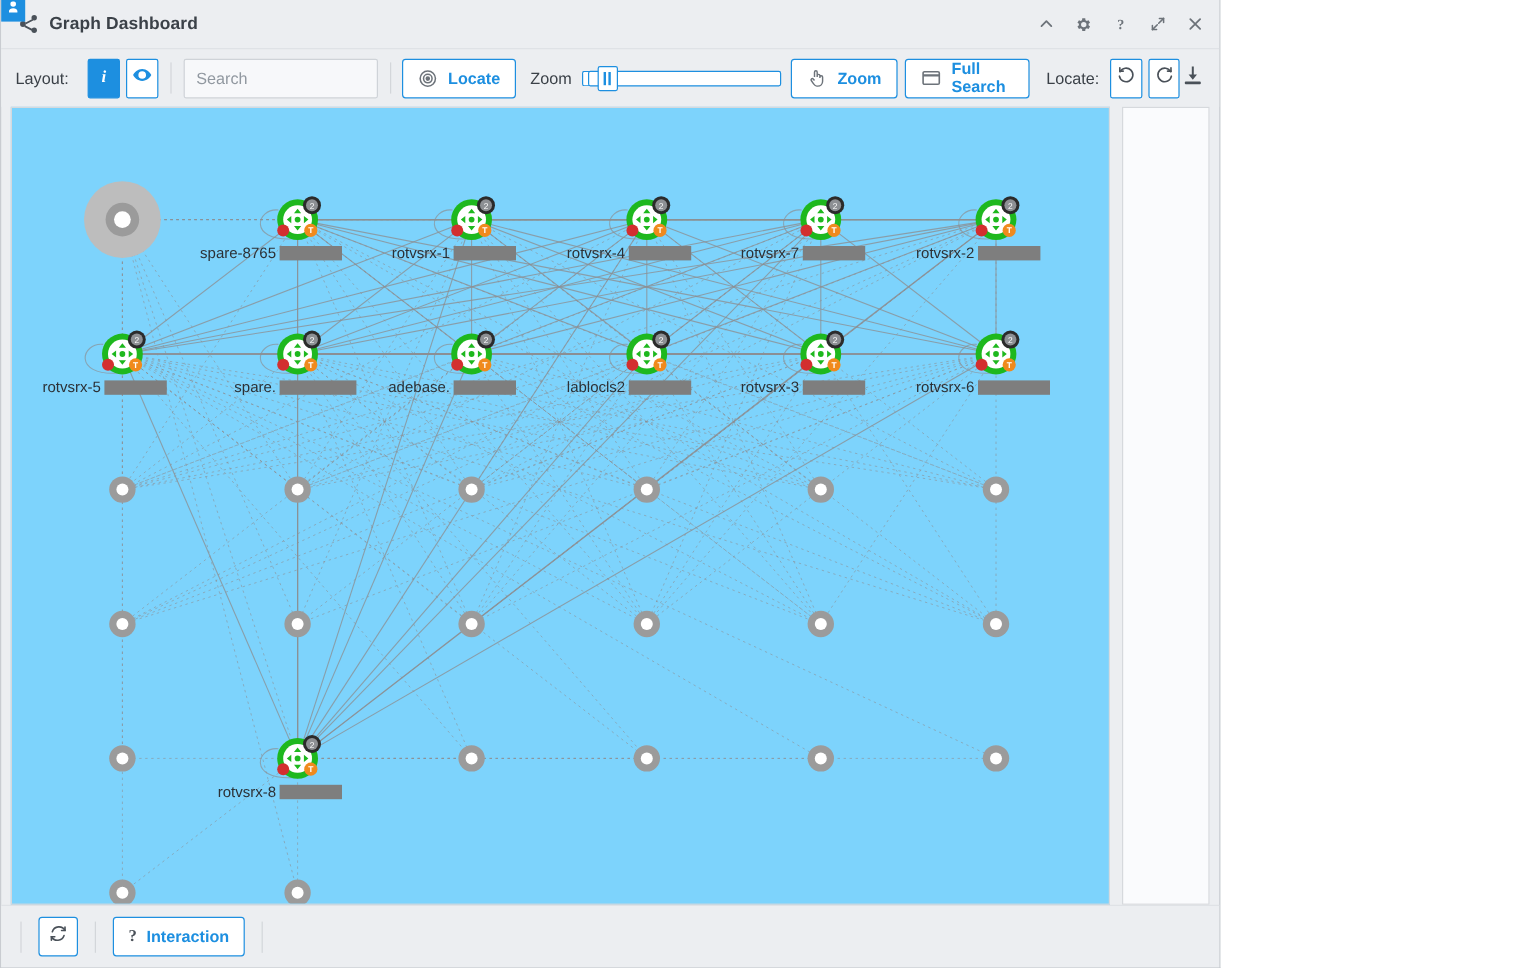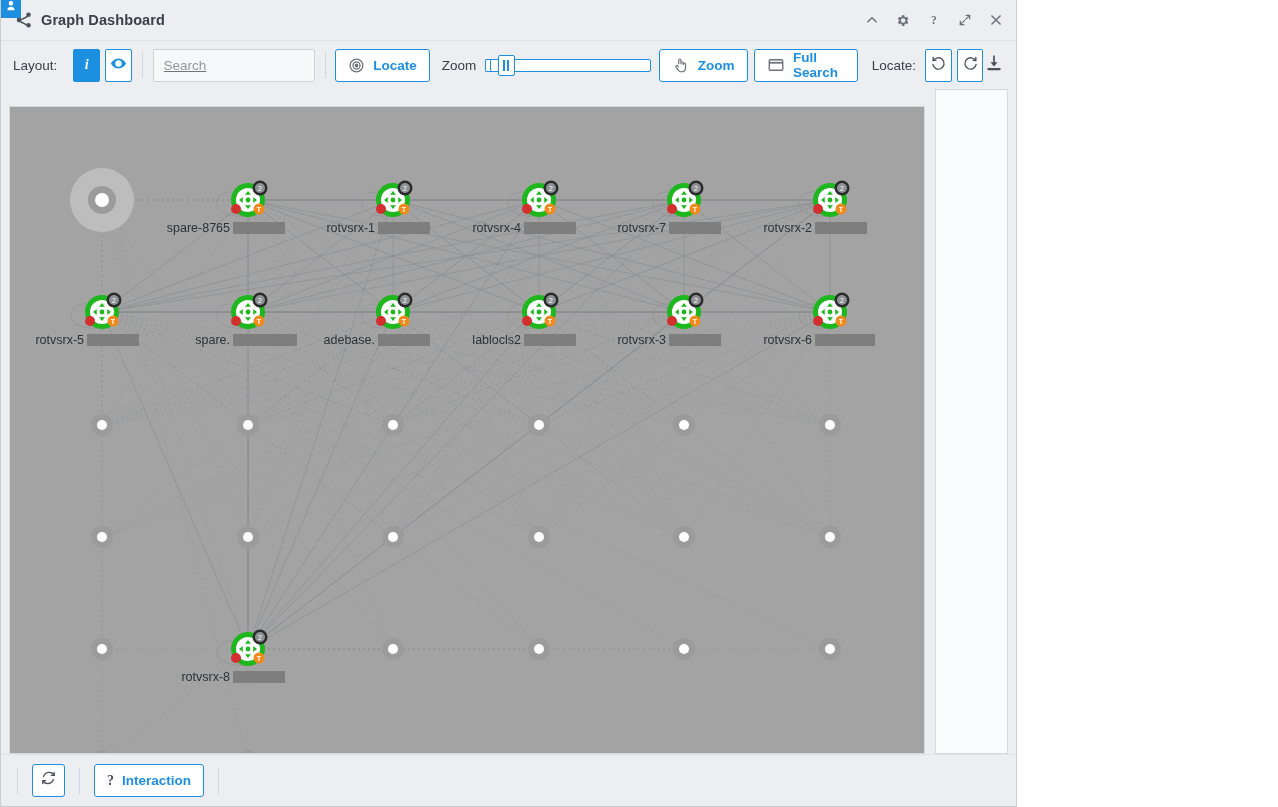--- a/index.html
+++ b/index.html
@@ -96,21 +96,20 @@
     margin: 0 10px;
   }
   .search-input {
     width: 162px; height: 33px;
     border: 1px solid #cfd3d8; border-radius: 2px;
     background: #f7f8fa;
     padding: 0 10px;
     font-size: 13.5px; color: #737373;
     font-family: "Liberation Sans", sans-serif;
     outline: none;
-    text-decoration: underline;
   }
   .search-input::placeholder { color: #9198a0; }
   .pill-btn {
     height: 33px;
     border: 1px solid #1d8fe0; border-radius: 3px;
     background: #ffffff; color: #1d8fe0;
     font-size: 13.5px; font-weight: bold;
     display: flex; align-items: center; gap: 8px;
     padding: 0 12px; cursor: pointer;
     font-family: "Liberation Sans", sans-serif;
@@ -153,24 +152,23 @@
   .body-row {
     flex: 1 1 auto;
     display: flex;
     padding: 0 8px 0 8px;
     gap: 10px;
     min-height: 0;
   }
   .graph-panel {
     position: relative;
     width: 916px;
-    background: #a3a3a3;
+    background: #7dd3fc;
     border: 1px solid #d6d9dd;
     overflow: hidden;
-    margin-top: 17px;
   }
   .side-panel {
     flex: 1 1 auto;
     background: #fafbfd;
     border: 1px solid #d6d9dd;
   }
   #graph-svg { display: block; position:absolute; left:0; top:0; }
 
   .node-label {
     font-size: 12.5px;

